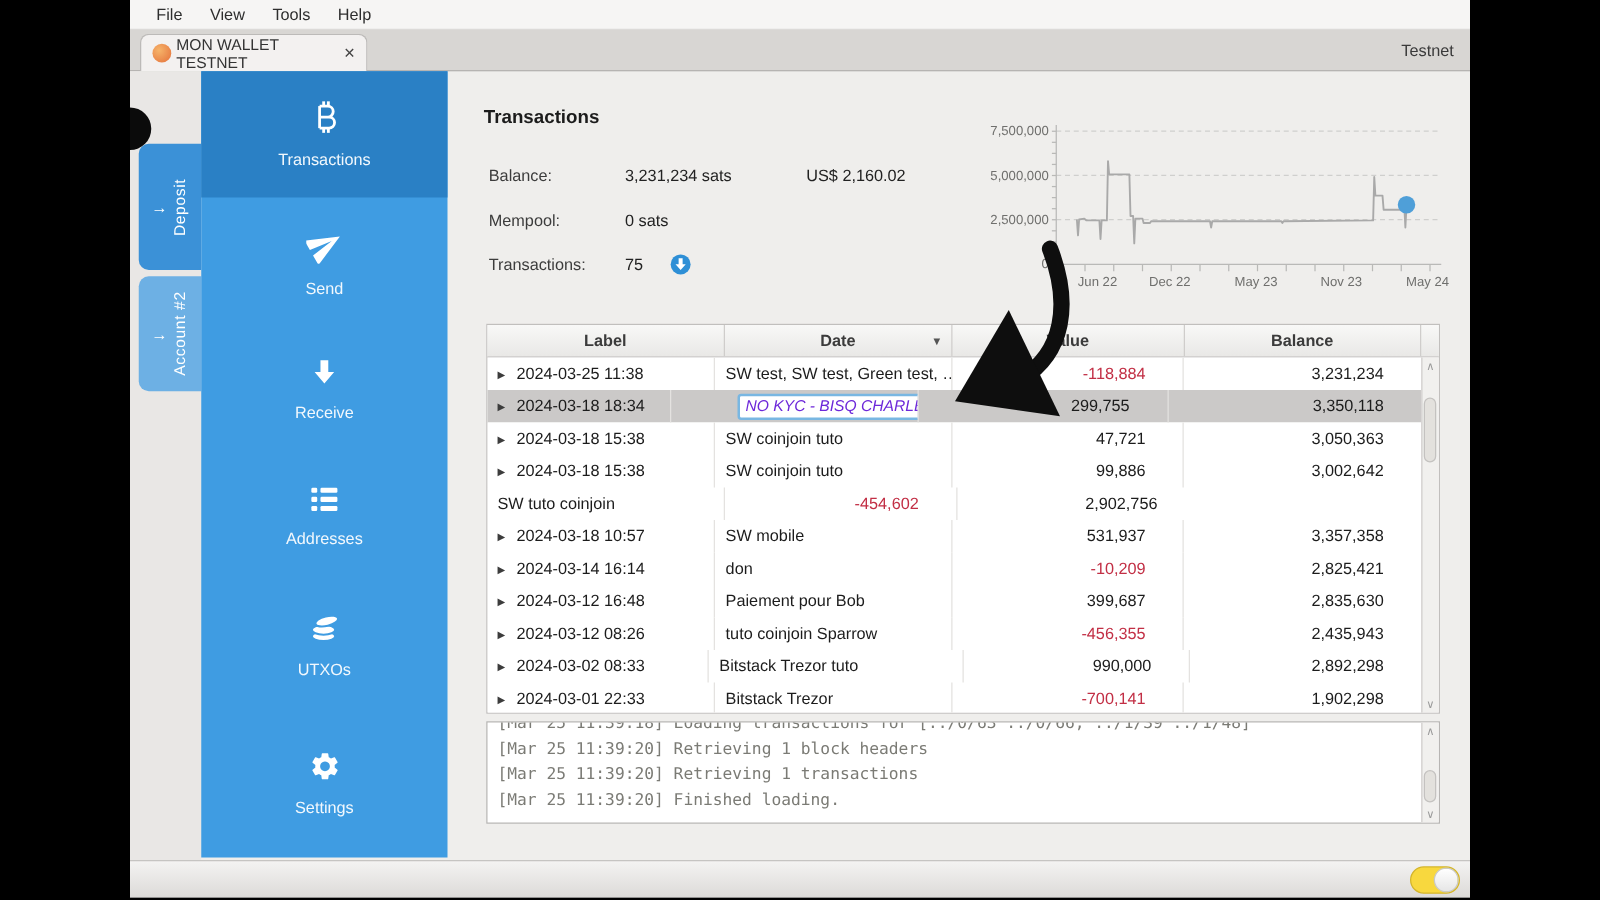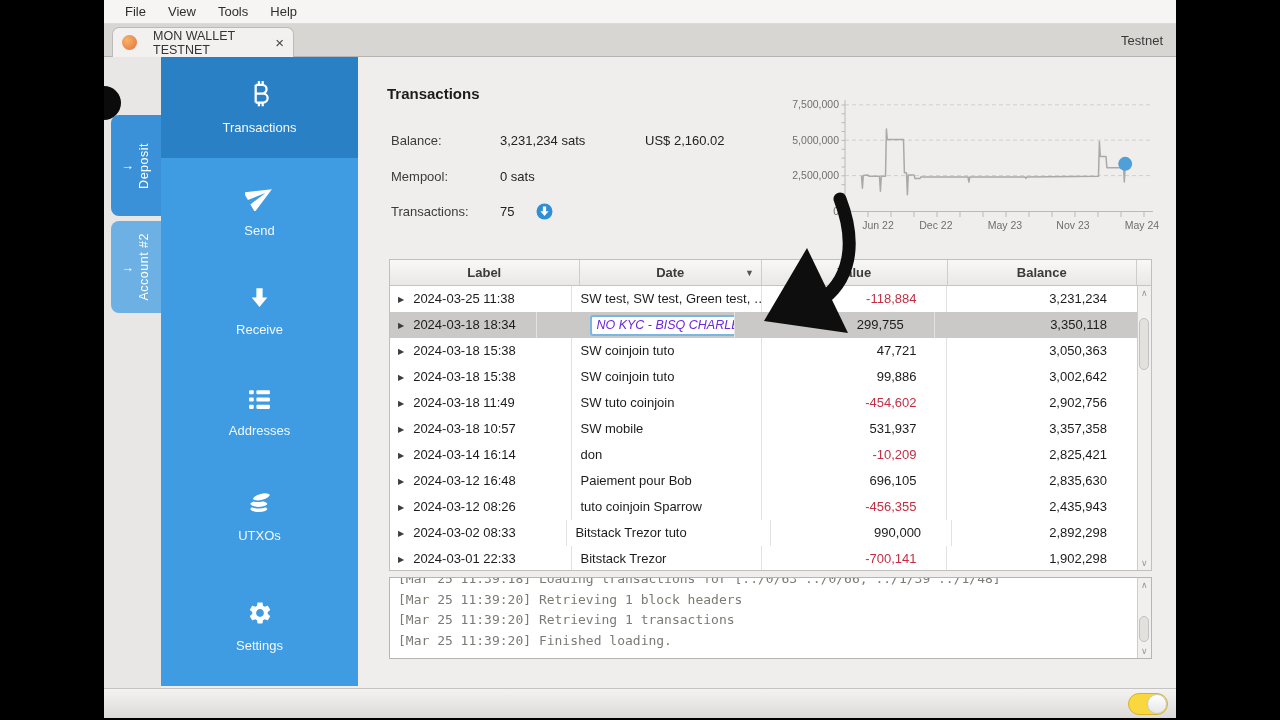--- a/index.html
+++ b/index.html
@@ -14,21 +14,21 @@
              background:#f6f5f4; border-bottom:1px solid #dcdad8;
              display:flex; align-items:center; padding-left:10px; }
   .menu-item { font-size:13px; color:#2e2e2e; padding:2px 11px; cursor:default; }
 
   
   .tabbar { position:absolute; left:0; top:24px; width:100%; height:33px;
             background:#d8d6d3; border-bottom:1px solid #b6b4b2; }
   .wallet-tab { position:absolute; left:8px; top:3px; height:30px; width:182px;
             background:#f3f1f0; border:1px solid #bcbab8; border-bottom:none;
             border-radius:7px 7px 0 0; display:flex; align-items:center;
-            gap:16px; padding:0 9px; font-size:12.5px; color:#333; }
+            gap:4px; padding:0 9px; font-size:12.5px; color:#333; }
   .wallet-tab-icon { width:15px; height:15px; border-radius:50%;
             background:radial-gradient(circle at 35% 35%, #f6b46a, #e4703a);
             flex:0 0 auto; }
   .wallet-tab-close { font-size:15px; color:#444; margin-left:2px; }
   .network-label { position:absolute; right:13px; top:9px; font-size:13px; color:#3a3a3a; }
 
   
   .vstrip { position:absolute; left:0; top:57px; width:57px; height:631px; background:#e9e7e5; }
   .vtab { position:absolute; left:7px; width:50px; border-radius:8px 0 0 8px;
           display:flex; align-items:center; justify-content:center; gap:3px; color:#fff; }
@@ -293,41 +293,40 @@
               <div class="td num" style="width:186px"><span class="">47,721</span></div>
               <div class="td num" style="width:190px;border-right:none">3,050,363</div>
             </div>
             <div class="trow">
               <div class="td c-date" style="width:183px"><span class="expander">▶</span><span>2024-03-18 15:38</span></div>
               <div class="td c-label" style="width:190px"><span>SW coinjoin tuto</span></div>
               <div class="td num" style="width:186px"><span class="">99,886</span></div>
               <div class="td num" style="width:190px;border-right:none">3,002,642</div>
             </div>
             <div class="trow">
-              <div class="td c-date" style="width:183px"><span class="expander">▶</span><span>2024-03-18 11:49</span></div>
               <div class="td c-label" style="width:190px"><span>SW tuto coinjoin</span></div>
               <div class="td num" style="width:186px"><span class="neg">-454,602</span></div>
               <div class="td num" style="width:190px;border-right:none">2,902,756</div>
             </div>
             <div class="trow">
               <div class="td c-date" style="width:183px"><span class="expander">▶</span><span>2024-03-18 10:57</span></div>
               <div class="td c-label" style="width:190px"><span>SW mobile</span></div>
               <div class="td num" style="width:186px"><span class="">531,937</span></div>
               <div class="td num" style="width:190px;border-right:none">3,357,358</div>
             </div>
             <div class="trow">
               <div class="td c-date" style="width:183px"><span class="expander">▶</span><span>2024-03-14 16:14</span></div>
               <div class="td c-label" style="width:190px"><span>don</span></div>
               <div class="td num" style="width:186px"><span class="neg">-10,209</span></div>
               <div class="td num" style="width:190px;border-right:none">2,825,421</div>
             </div>
             <div class="trow">
               <div class="td c-date" style="width:183px"><span class="expander">▶</span><span>2024-03-12 16:48</span></div>
               <div class="td c-label" style="width:190px"><span>Paiement pour Bob</span></div>
-              <div class="td num" style="width:186px"><span class="">696,105</span></div>
+              <div class="td num" style="width:186px"><span class="">399,687</span></div>
               <div class="td num" style="width:190px;border-right:none">2,835,630</div>
             </div>
             <div class="trow">
               <div class="td c-date" style="width:183px"><span class="expander">▶</span><span>2024-03-12 08:26</span></div>
               <div class="td c-label" style="width:190px"><span>tuto coinjoin Sparrow</span></div>
               <div class="td num" style="width:186px"><span class="neg">-456,355</span></div>
               <div class="td num" style="width:190px;border-right:none">2,435,943</div>
             </div>
             <div class="trow">
               <div class="td c-date" style="width:183px"><span class="expander">▶</span><span>2024-03-02 08:33</span></div>

